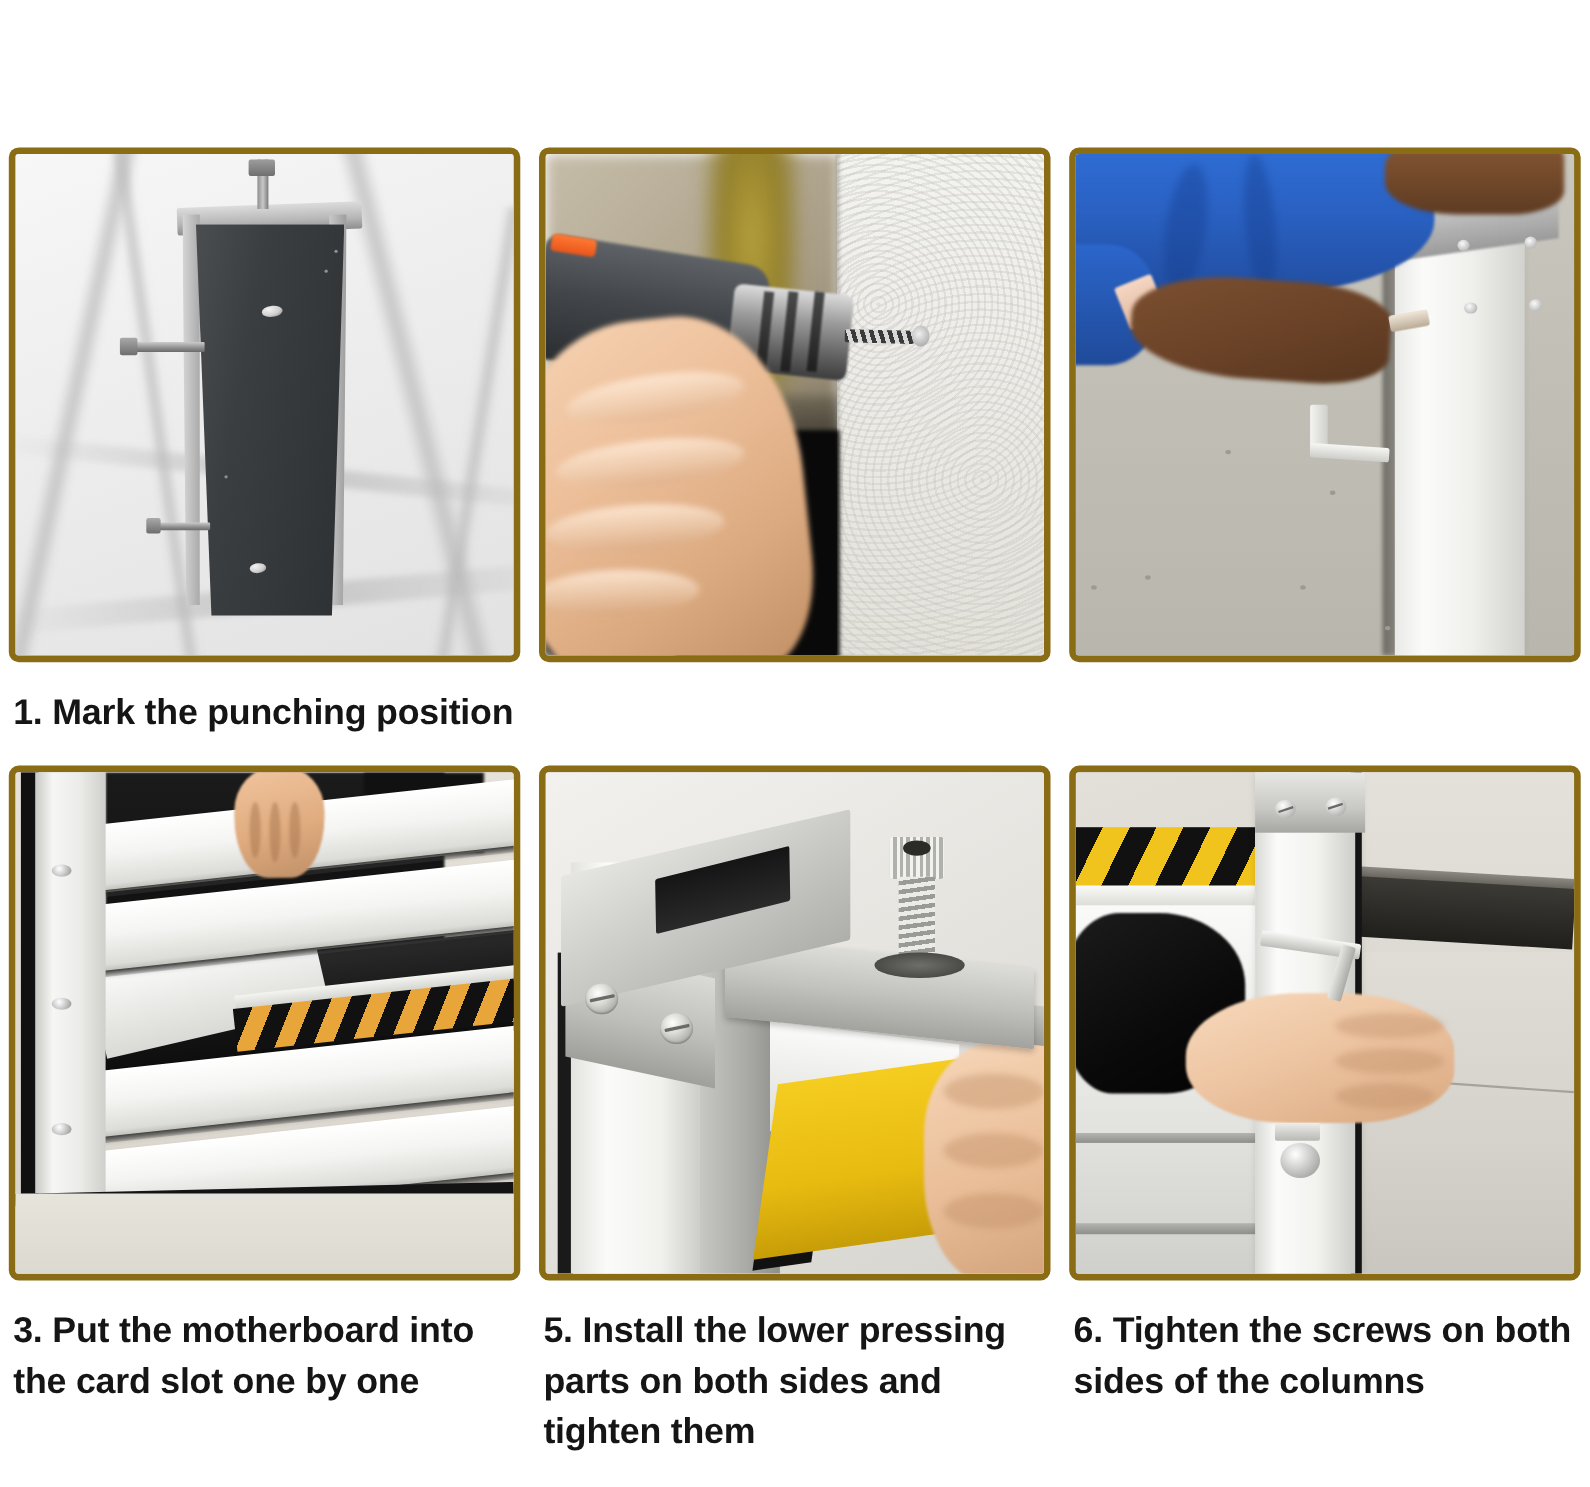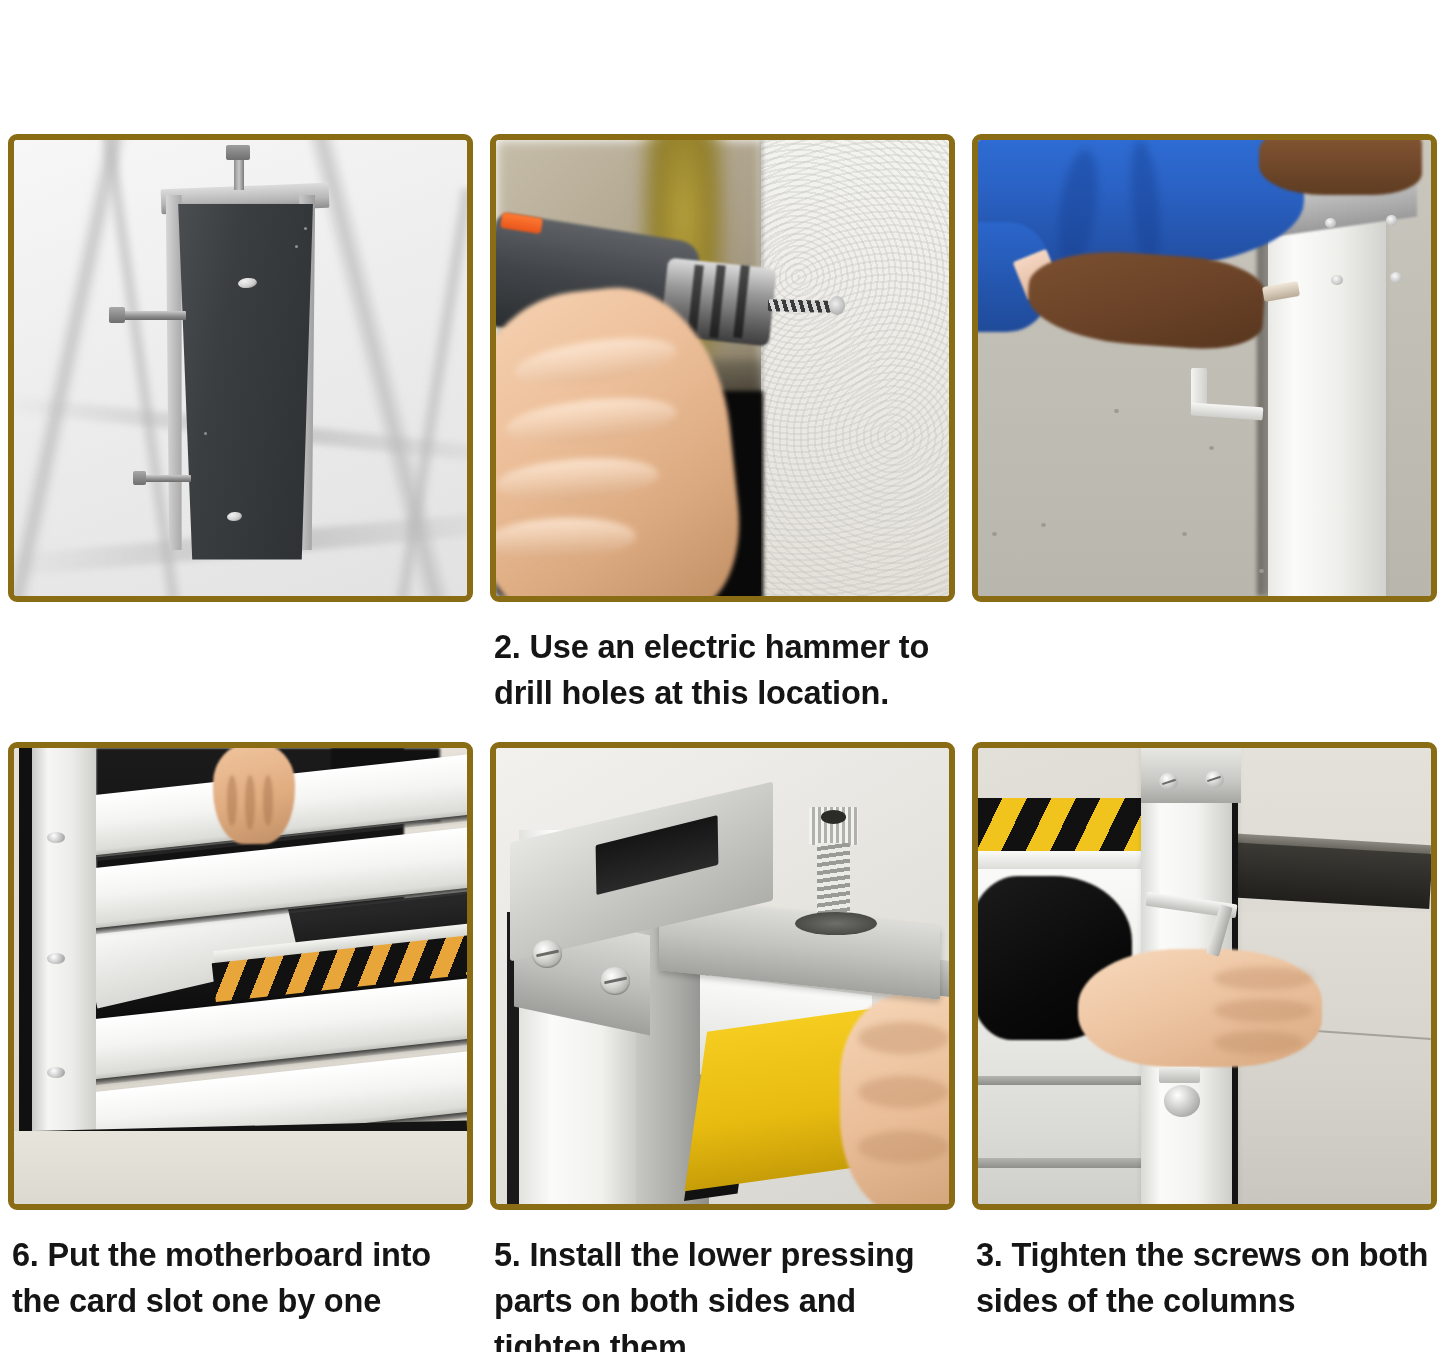--- a/index.html
+++ b/index.html
@@ -699,20 +699,21 @@
             <div class="bolt-a-head"></div>
             <div class="bolt bolt-b"></div>
             <div class="bolt-b-head"></div>
             <div class="hole hole-1"></div>
             <div class="hole hole-2"></div>
             <div class="speck s1"></div>
             <div class="speck s2"></div>
             <div class="speck s3"></div>
           </div>
         </div>
+        <div class="caption">1. Mark the punching position</div>
       </div>
 
       <div class="cell">
         <div class="photo-frame">
           <div class="photo p2">
             <div class="bg-left"></div>
             <div class="bg-blob"></div>
             <div class="bg-dark"></div>
             <div class="wall"></div>
             <div class="wall-edge"></div>
@@ -725,22 +726,20 @@
             <div class="bit"></div>
             <div class="bit-tip"></div>
             <div class="sleeve"></div>
             <div class="hand"></div>
             <div class="finger fi1"></div>
             <div class="finger fi2"></div>
             <div class="finger fi3"></div>
             <div class="finger fi4"></div>
           </div>
         </div>
-        <div class="caption">2. Use an electric hammer to
-drill holes at this location.</div>
       </div>
 
       <div class="cell">
         <div class="photo-frame">
           <div class="photo p3">
             <div class="floor"></div>
             <div class="post-shadow"></div>
             <div class="post"></div>
             <div class="post-top"></div>
             <div class="post-screw ps1"></div>
@@ -793,21 +792,21 @@
             <div class="hand4-f h4c"></div>
             <div class="col-black"></div>
             <div class="col-left"></div>
             <div class="col-screw cs1"></div>
             <div class="col-screw cs2"></div>
             <div class="col-screw cs3"></div>
             <div class="ground-line"></div>
             <div class="ground4"></div>
           </div>
         </div>
-        <div class="caption">6. Put the motherboard into
+        <div class="caption">3. Put the motherboard into
 the card slot one by one</div>
       </div>
 
       <div class="cell">
         <div class="photo-frame">
           <div class="photo p5">
             <div class="bg5"></div>
             <div class="post5-dark"></div>
             <div class="post5"></div>
             <div class="post5-r"></div>
@@ -864,19 +863,19 @@
             <div class="hand6-f h6b"></div>
             <div class="hand6-f h6c"></div>
             <div class="allen6">
               <div class="h"></div>
               <div class="v"></div>
             </div>
             <div class="bolt6-sh"></div>
             <div class="bolt6"></div>
           </div>
         </div>
-        <div class="caption">3. Tighten the screws on both
+        <div class="caption">6. Tighten the screws on both
 sides of the columns</div>
       </div>
 
     </div>
   </div>
 </div>
 
 </body></html>

